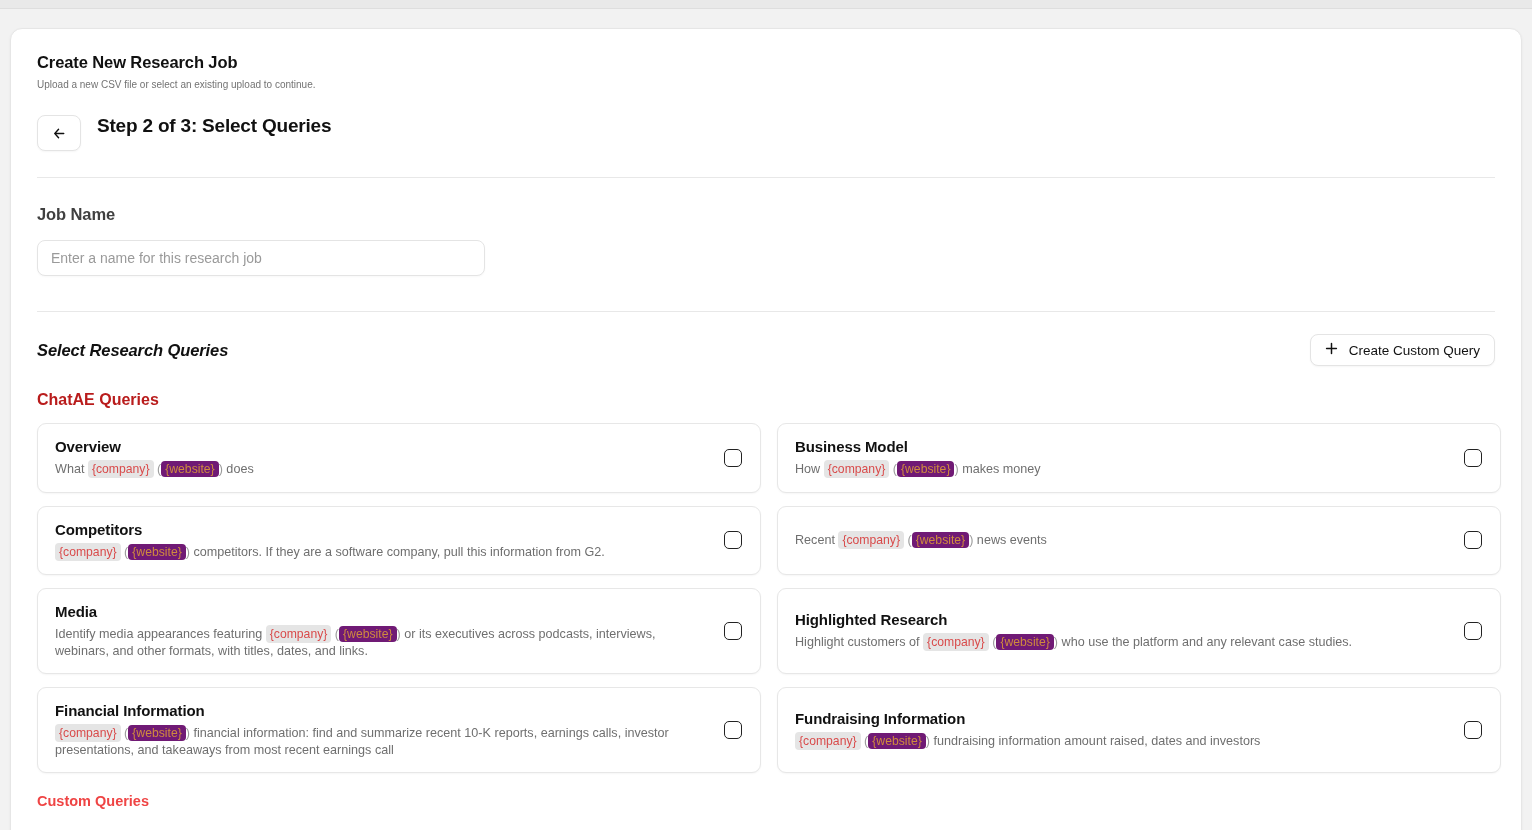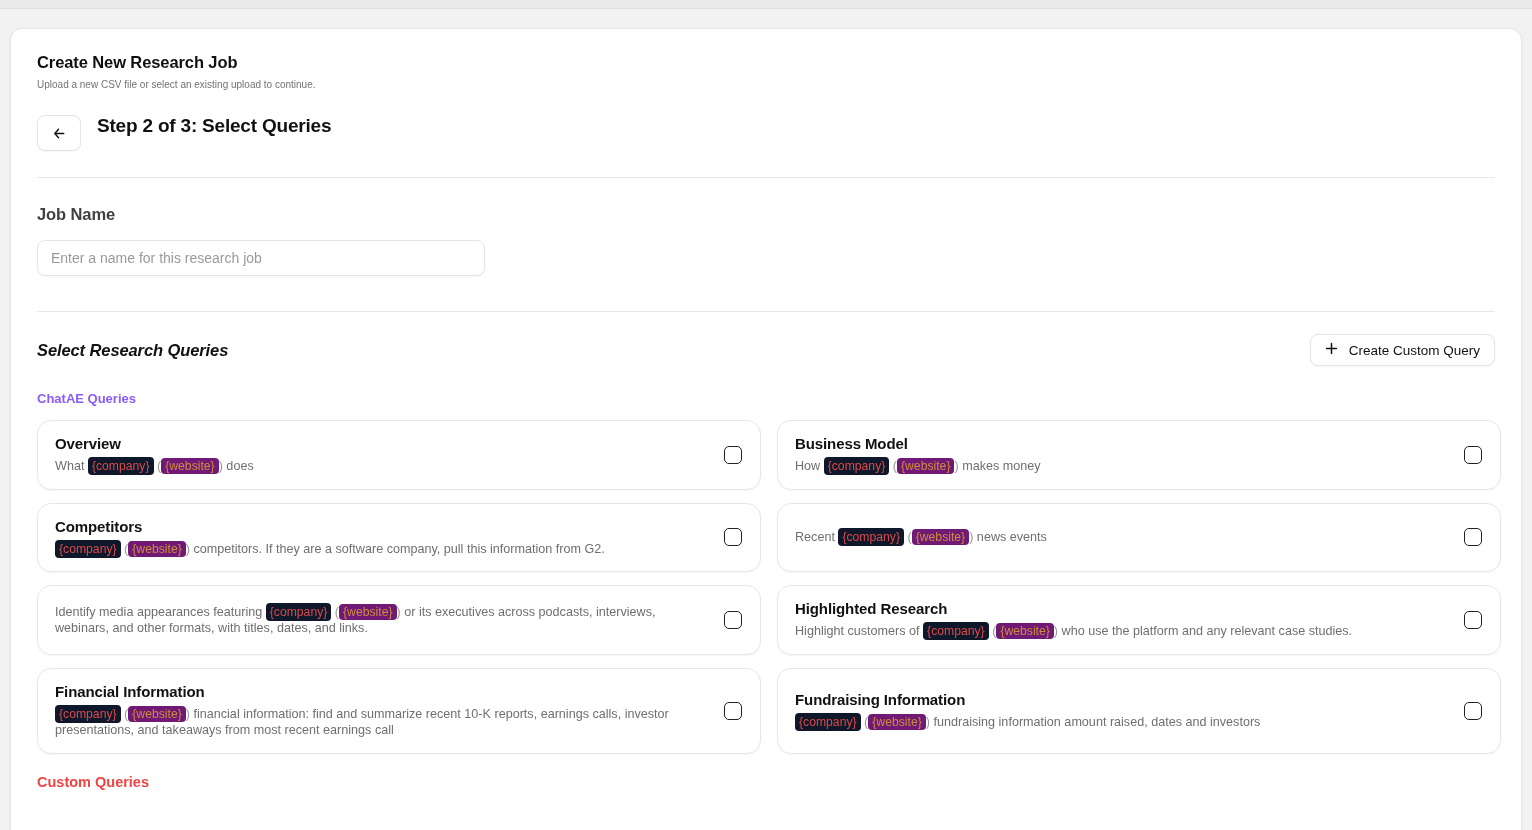--- a/index.html
+++ b/index.html
@@ -146,37 +146,37 @@
     color: #111111;
     font-family: "Liberation Sans", sans-serif;
     cursor: pointer;
     box-shadow: 0 1px 2px rgba(0,0,0,0.04);
   }
   .plus-icon { display: block; }
 
   .group-label {
     margin: 0;
     padding-top: 25px;
-    font-size: 13px;
+    font-size: 16px;
     font-weight: 600;
-    color: #8b5cf6;
+    color: #b91c1c;
   }
 
   .grid {
     display: grid;
     grid-template-columns: 724px 724px;
     column-gap: 16px;
     row-gap: 13px;
     margin-top: 14px;
   }
 
   .qcard {
     position: relative;
     border: 1px solid #e7e7e7;
-    border-radius: 14px;
+    border-radius: 9px;
     background: #ffffff;
     box-shadow: 0 1px 2px rgba(0,0,0,0.04);
     padding: 14px 60px 14px 17px;
     min-height: 62px;
     display: flex;
     flex-direction: column;
     justify-content: center;
     cursor: pointer;
   }
   .qcard-title {
@@ -186,21 +186,21 @@
     letter-spacing: -0.1px;
     margin-bottom: 6px;
   }
   .qcard-desc {
     font-size: 12.6px;
     color: #6f6f6f;
     line-height: 1.28;
   }
 
   .tag-company {
-    background: #0f172a;
+    background: #e5e5e5;
     color: #d94b4b;
     border-radius: 4px;
     padding: 2px 4px;
     font-size: 12.2px;
     white-space: nowrap;
   }
   .tag-website {
     background: #701a75;
     color: #cf8b3e;
     border-radius: 4px;
@@ -289,20 +289,21 @@
         <div class="qcard">
           <div class="qcard-title">Competitors</div>
           <div class="qcard-desc"><span class="tag-company">{company}</span> <span class="paren">(</span><span class="tag-website">{website}</span><span class="paren">)</span> competitors. If they are a software company, pull this information from G2.</div>
           <div class="qcheck"></div>
         </div>
         <div class="qcard">
           <div class="qcard-desc">Recent <span class="tag-company">{company}</span> <span class="paren">(</span><span class="tag-website">{website}</span><span class="paren">)</span> news events</div>
           <div class="qcheck"></div>
         </div>
         <div class="qcard">
+          <div class="qcard-title">Media</div>
           <div class="qcard-desc">Identify media appearances featuring <span class="tag-company">{company}</span> <span class="paren">(</span><span class="tag-website">{website}</span><span class="paren">)</span> or its executives across podcasts, interviews, webinars, and other formats, with titles, dates, and links.</div>
           <div class="qcheck"></div>
         </div>
         <div class="qcard">
           <div class="qcard-title">Highlighted Research</div>
           <div class="qcard-desc">Highlight customers of <span class="tag-company">{company}</span> <span class="paren">(</span><span class="tag-website">{website}</span><span class="paren">)</span> who use the platform and any relevant case studies.</div>
           <div class="qcheck"></div>
         </div>
         <div class="qcard">
           <div class="qcard-title">Financial Information</div>

